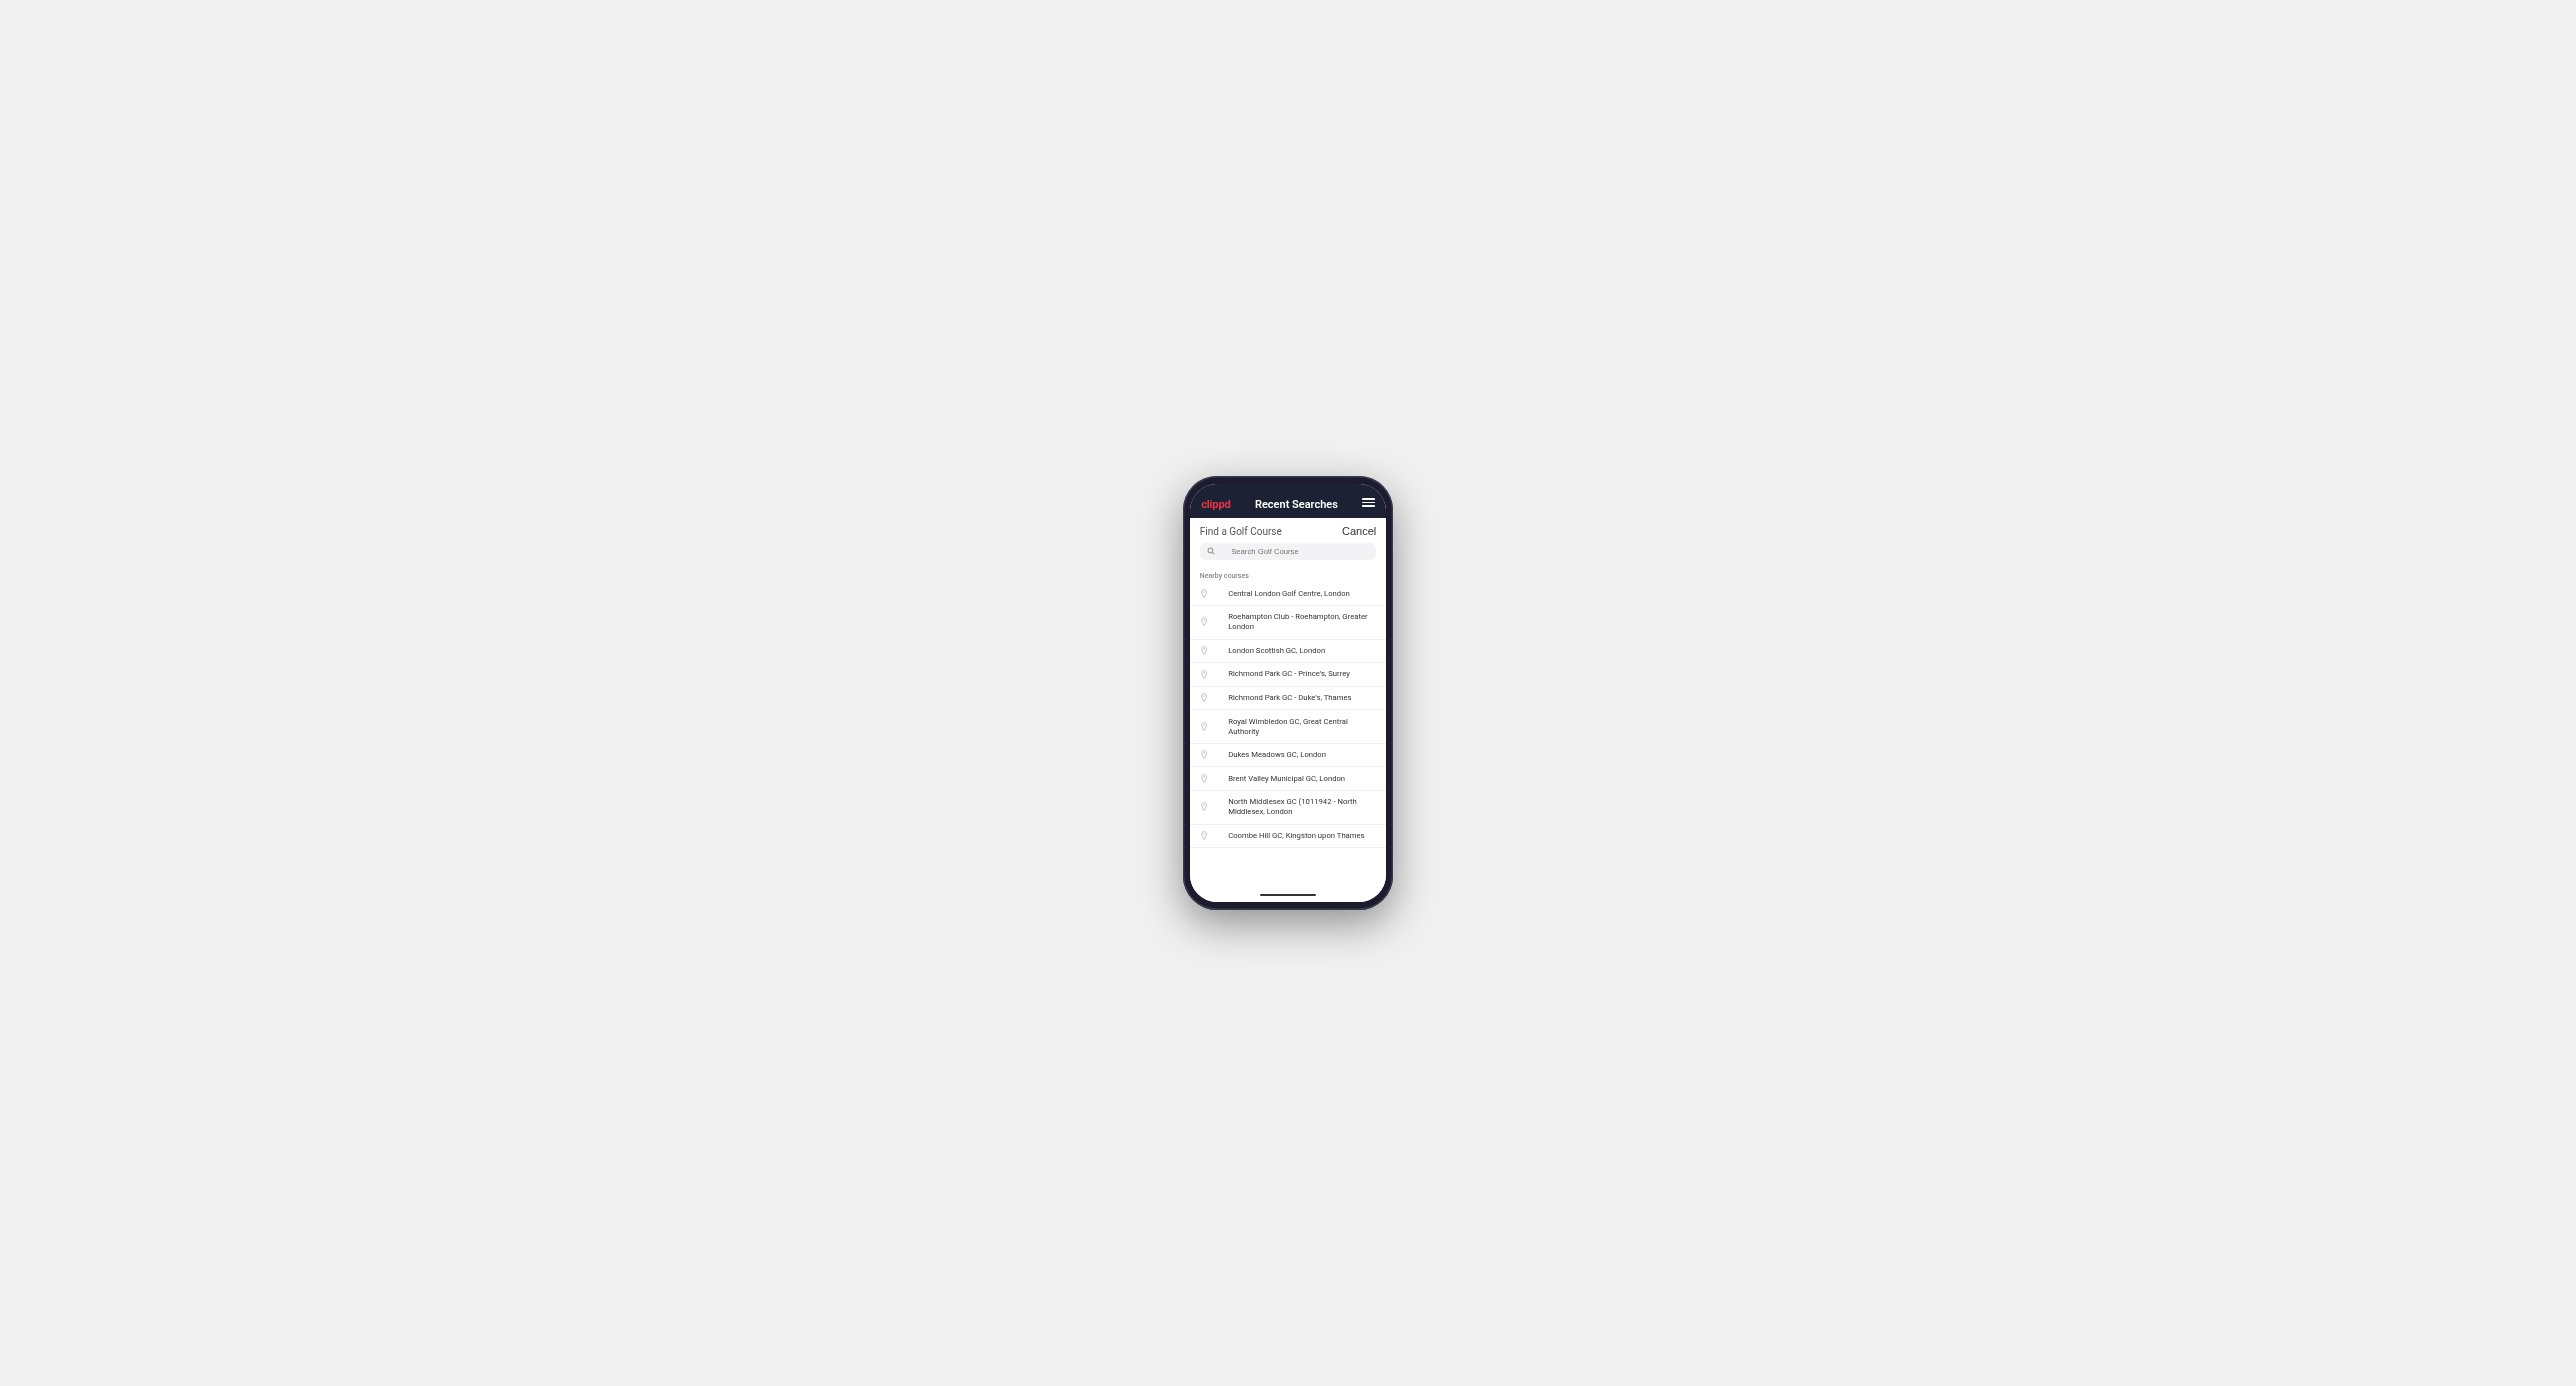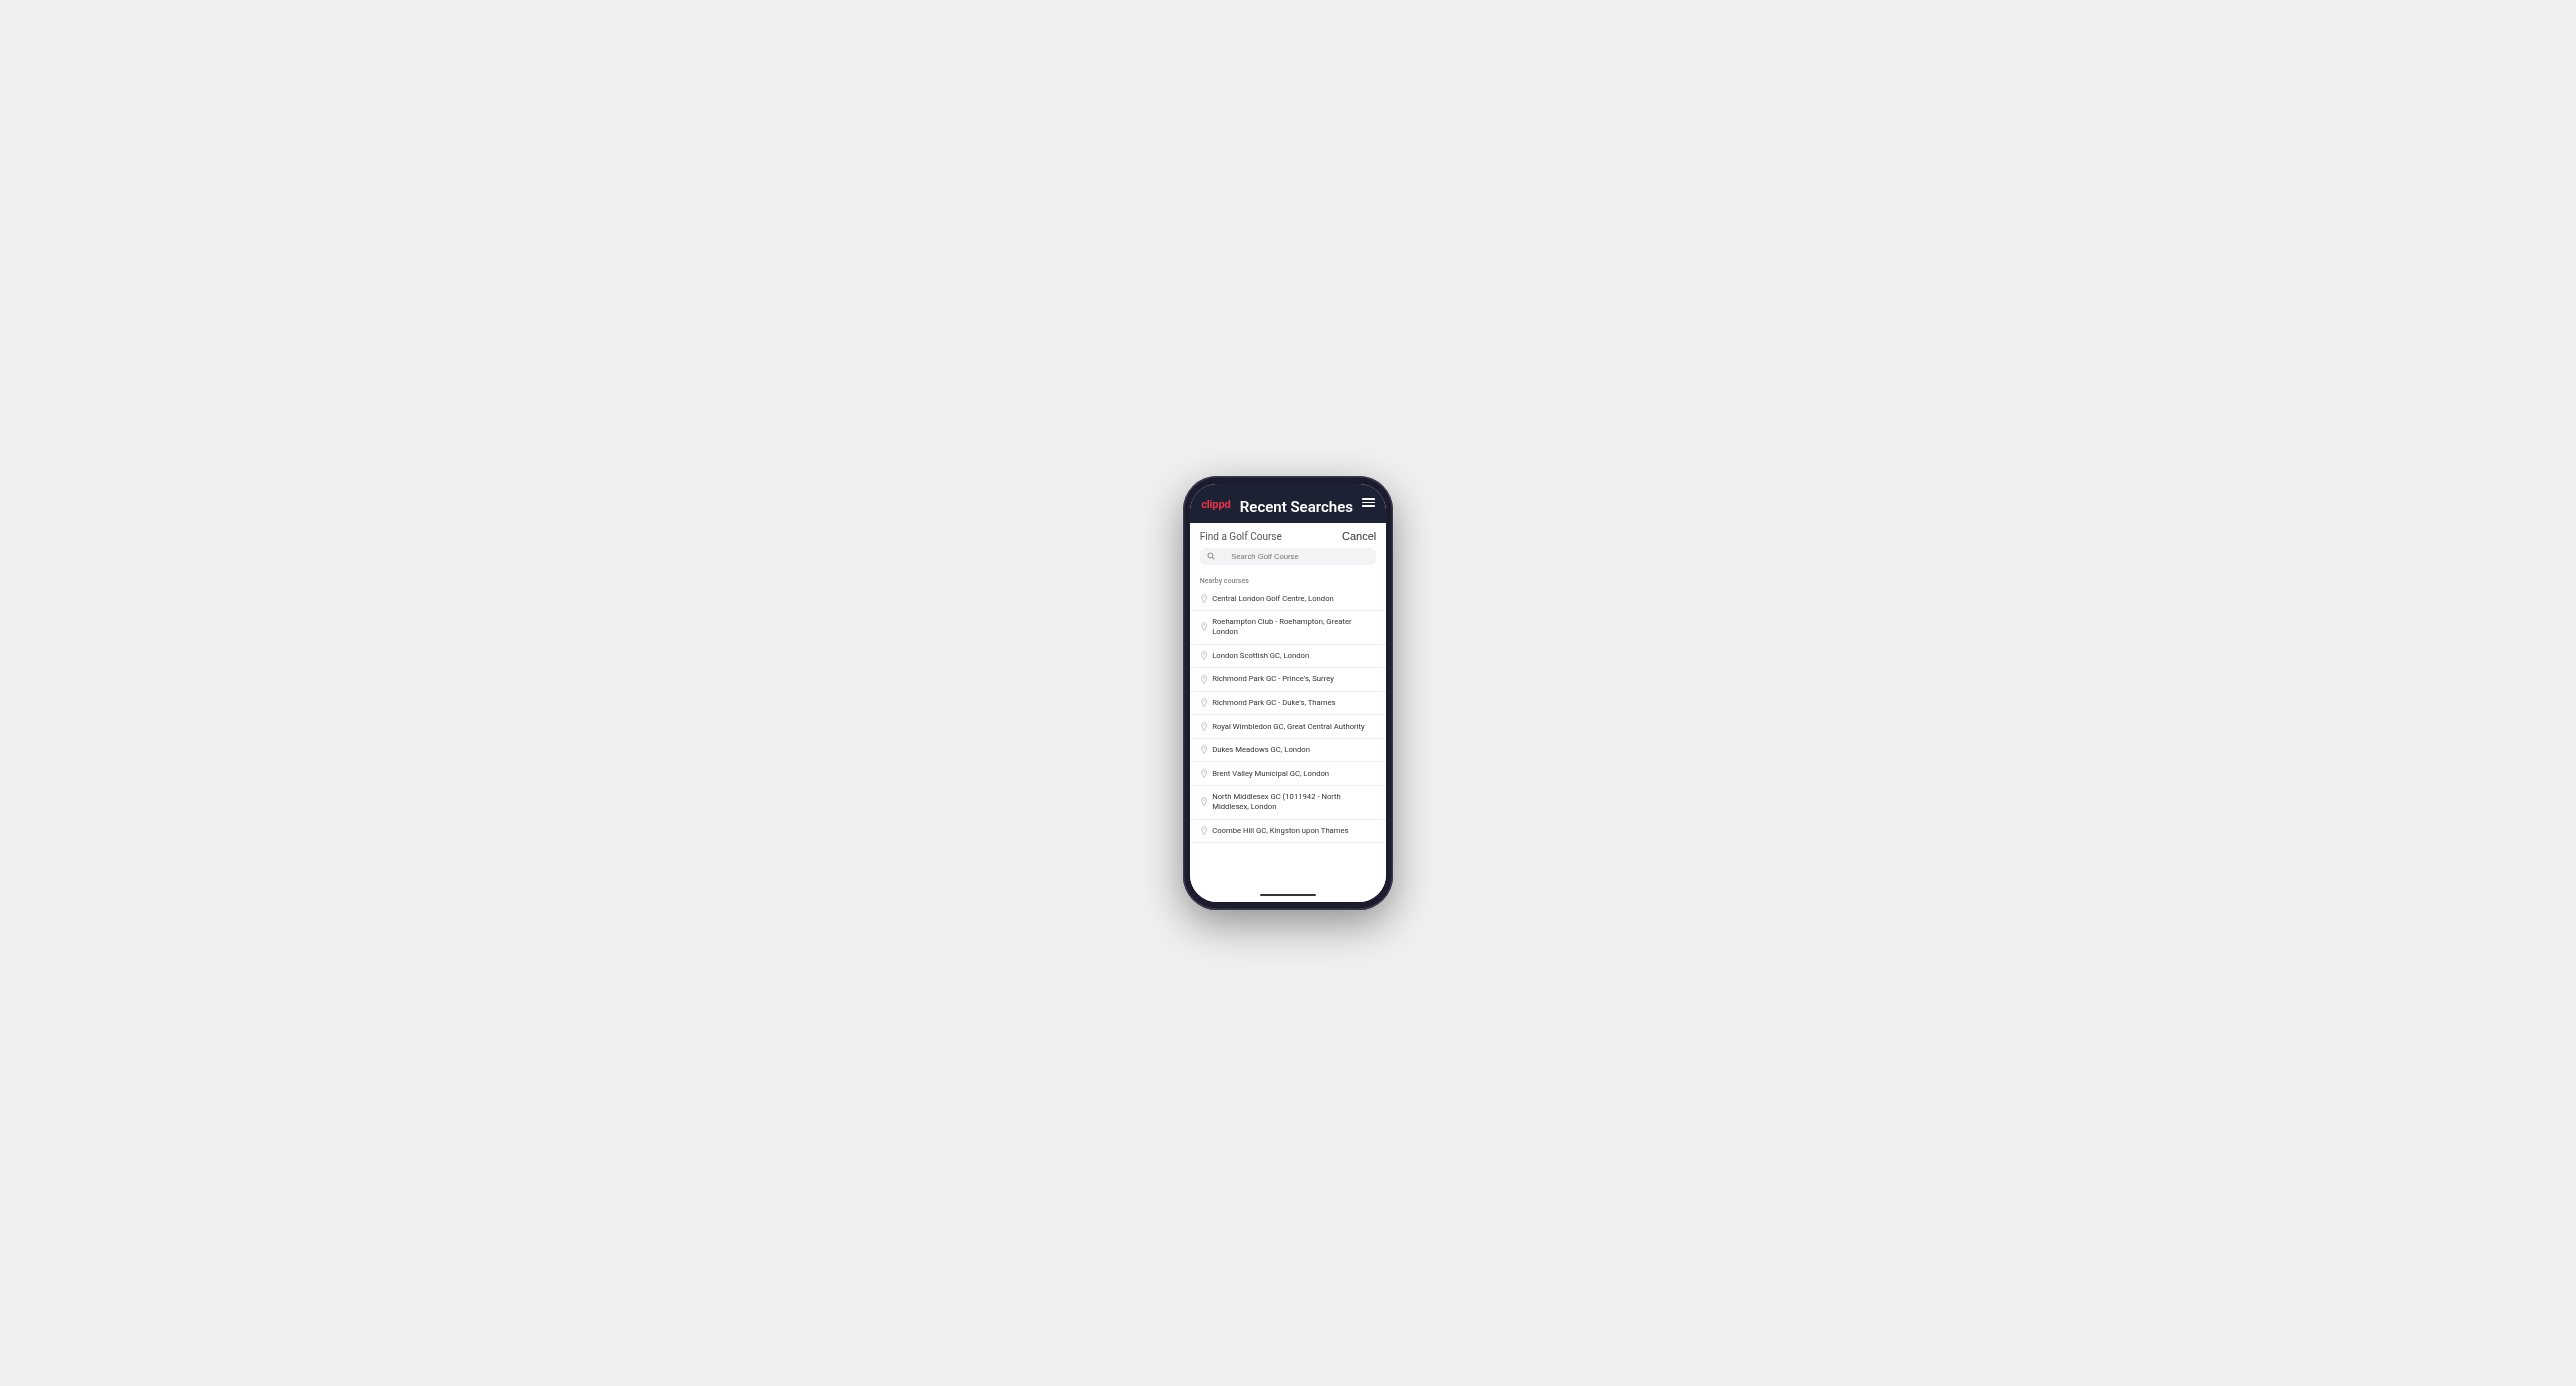--- a/index.html
+++ b/index.html
@@ -47,21 +47,21 @@
       justify-content: space-between;
       padding: 5.6px 11.2px 7px;
     }
     .logo {
       font-size: 11.2px;
       font-weight: 700;
       color: #e8334a;
       letter-spacing: -0.2px;
     }
     .header-title {
-      font-size: 15px;
+      font-size: 11px;
       color: #fff;
       font-weight: 600;
     }
     .hamburger-icon {
       display: flex;
       flex-direction: column;
       gap: 2.1px;
       cursor: pointer;
     }
     .hamburger-icon span {
@@ -128,21 +128,21 @@
       color: #888;
       font-weight: 500;
       background: #fff;
     }
     .course-item {
       display: flex;
       align-items: center;
       padding: 6.3px 9.8px;
       border-bottom: 0.7px solid #f0f0f0;
       cursor: pointer;
-      gap: 4px;
+      gap: 20px;
     }
     .pin-icon {
       flex-shrink: 0;
       width: 8.4px;
       height: 9.8px;
       color: #bbb;
     }
     .course-name {
       font-size: 7.7px;
       color: #333;

